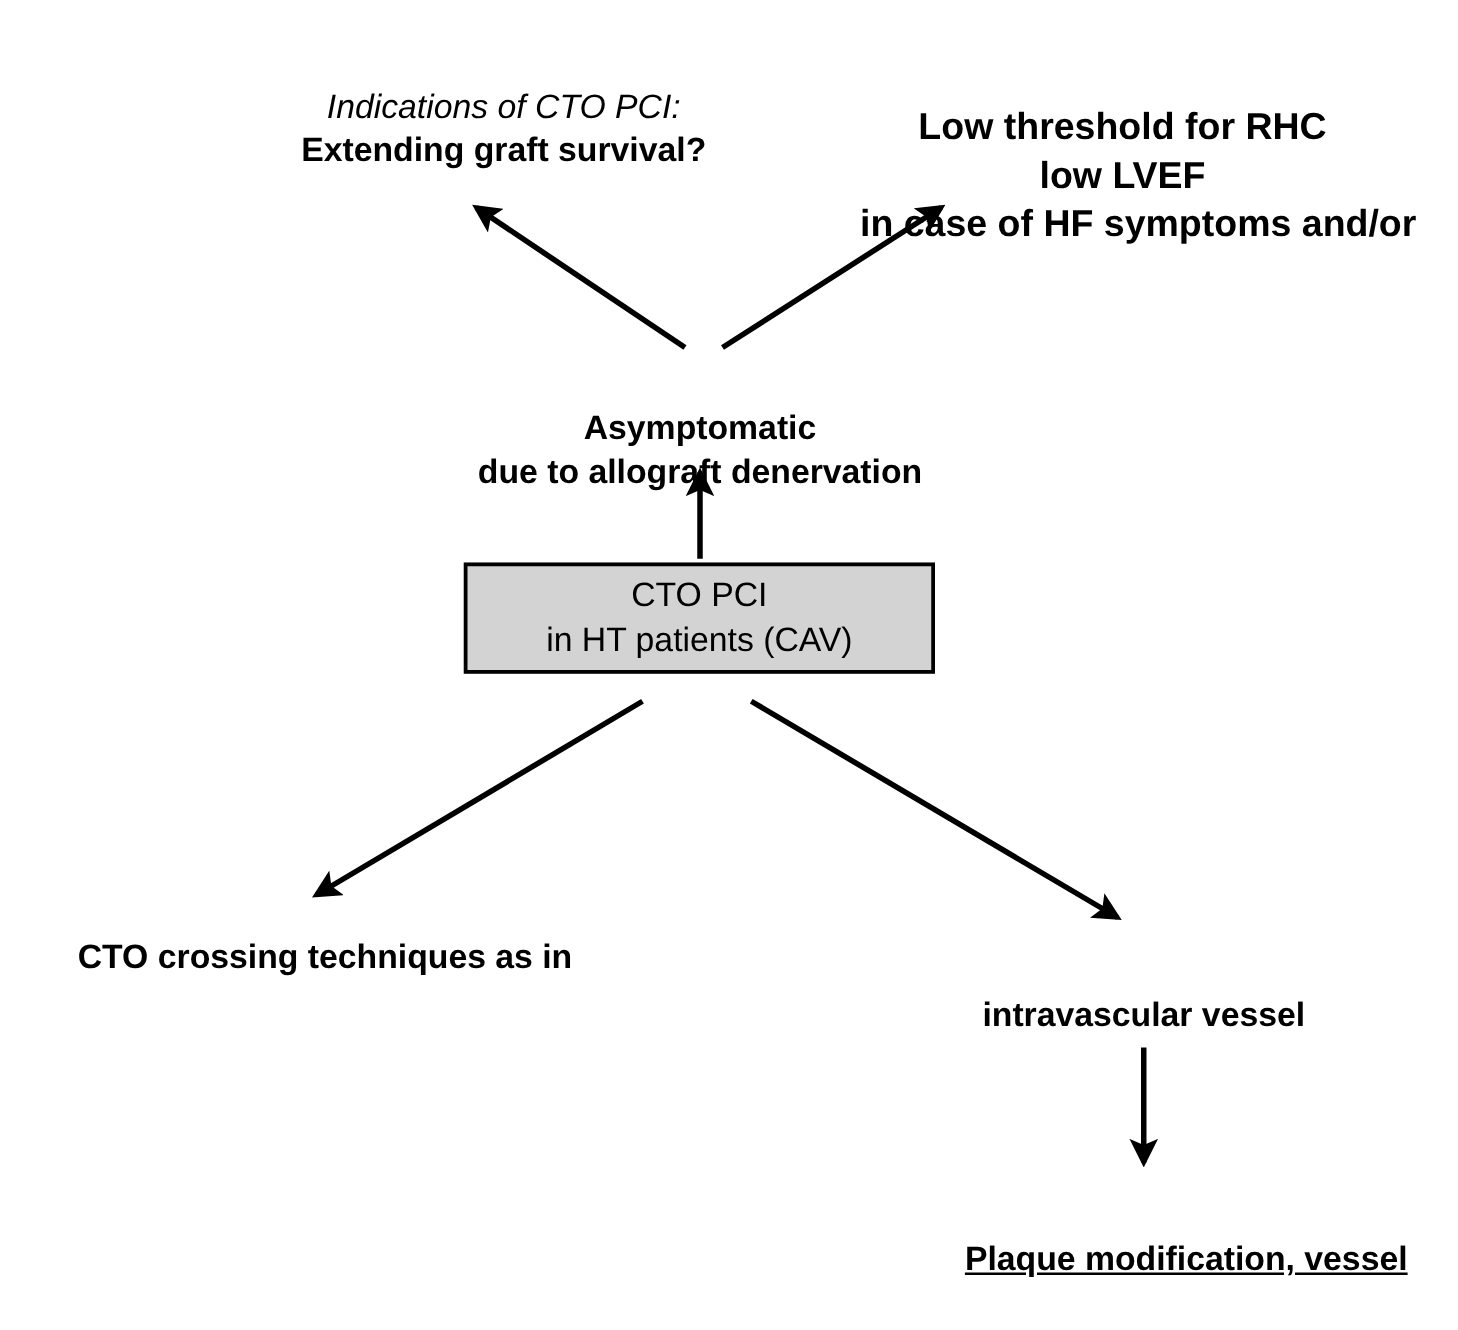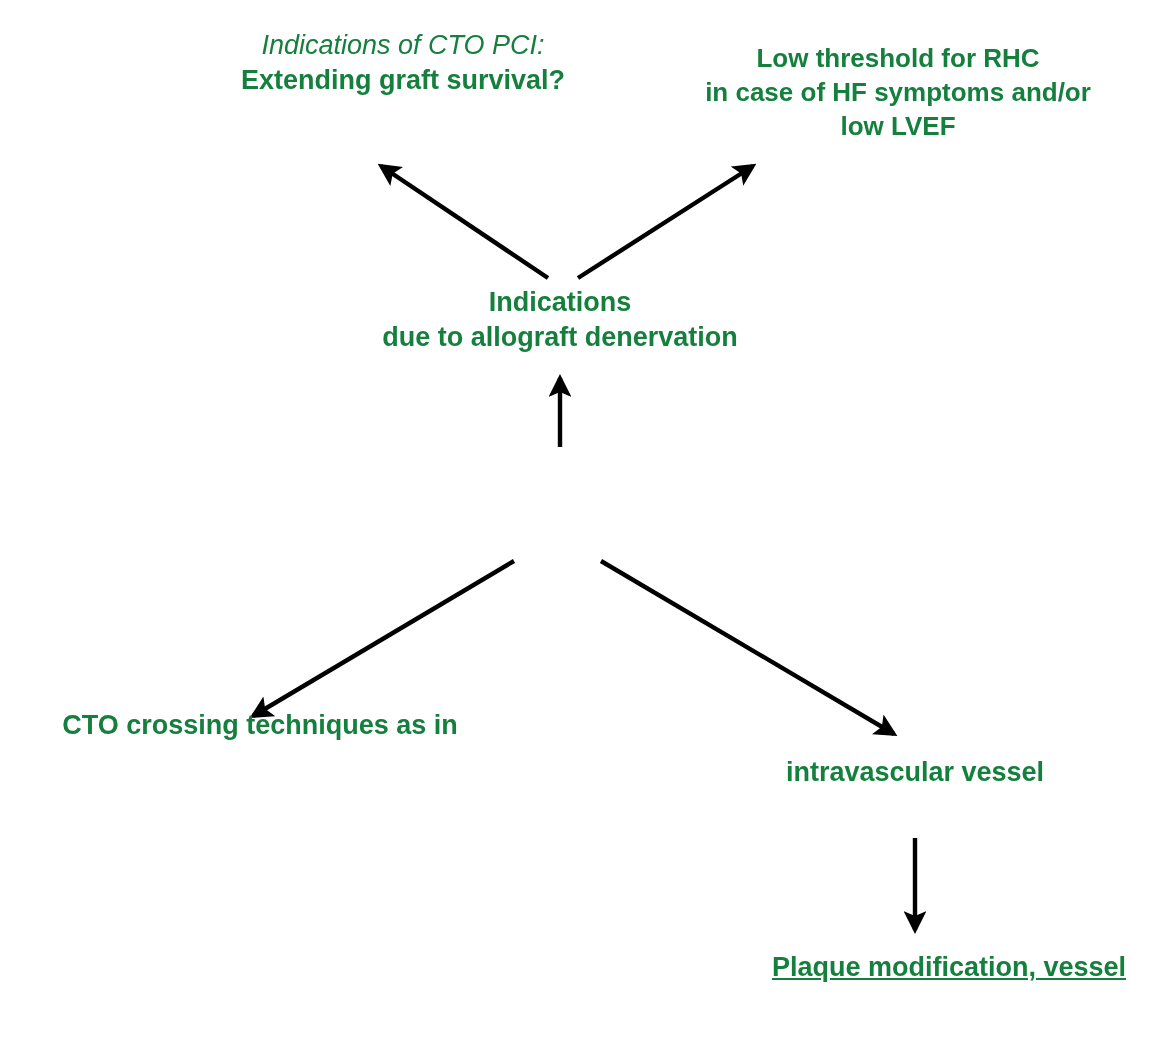--- a/index.html
+++ b/index.html
@@ -26,21 +26,22 @@
     width: 1166px;
     height: 1064px;
     pointer-events: none;
   }
   .text-node {
     position: absolute;
     text-align: center;
     font-weight: bold;
     line-height: 1.30;
     white-space: nowrap;
-    color: #15803d;
+    color: #000000;
+    margin-top: 40px;
   }
   .text-node .line {
     display: block;
   }
   .text-node .line.italic-line {
     font-weight: normal;
     font-style: italic;
   }
 
   
@@ -49,21 +50,21 @@
     top: 28px;
     width: 520px;
     font-size: 27px;
   }
 
   
   #node-rhc {
     left: 688px;
     top: 42px;
     width: 420px;
-    font-size: 26px;
+    font-size: 30px;
   }
 
   
   #node-asymptomatic {
     left: 340px;
     top: 285px;
     width: 440px;
     font-size: 27px;
   }
 
@@ -141,29 +142,33 @@
     <line x1="915" y1="838" x2="915" y2="930" stroke="#000000" stroke-width="4.4" marker-end="url(#arrowhead)"></line>
   </svg>
 
   <div class="text-node" id="node-indications">
     <span class="line italic-line">Indications of CTO PCI:</span>
     <span class="line">Extending graft survival?</span>
   </div>
 
   <div class="text-node" id="node-rhc">
     <span class="line">Low threshold for RHC</span>
+    <span class="line">low LVEF</span>
     <span class="line">in case of HF symptoms and/or</span>
-    <span class="line">low LVEF</span>
   </div>
 
   <div class="text-node" id="node-asymptomatic">
-    <span class="line">Indications</span>
+    <span class="line">Asymptomatic</span>
     <span class="line">due to allograft denervation</span>
   </div>
 
+  <div id="node-cto-box">
+    <span class="line">CTO PCI</span>
+    <span class="line">in HT patients (CAV)</span>
+  </div>
 
   <div class="text-node" id="node-crossing">
     <span class="line">CTO crossing techniques as in</span>
   </div>
 
   <div class="text-node" id="node-imaging">
     <span class="line">intravascular vessel</span>
   </div>
 
   <div class="text-node" id="node-plaque">

